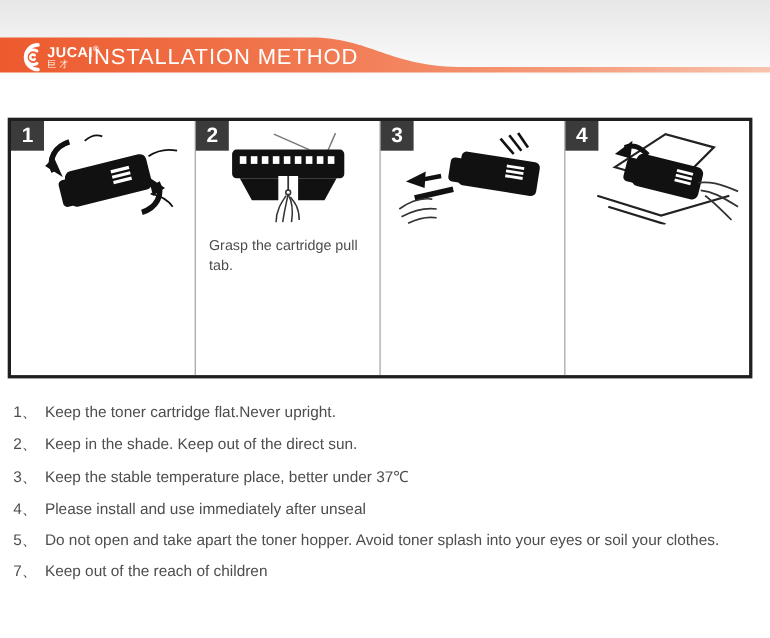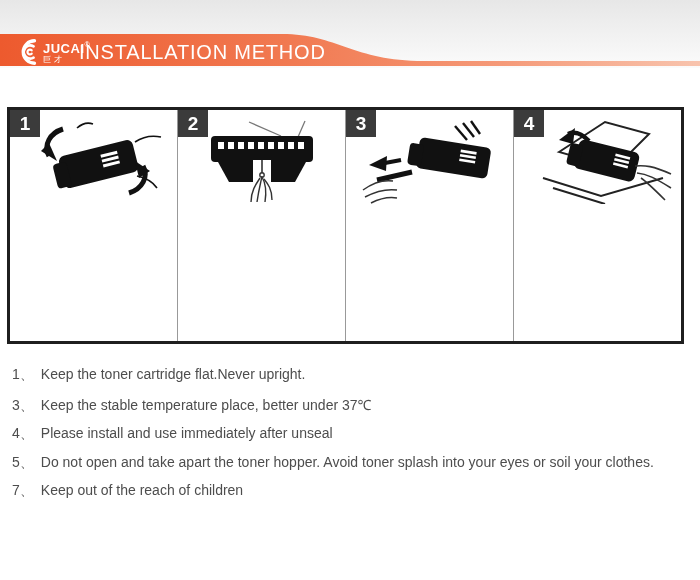--- a/index.html
+++ b/index.html
@@ -112,20 +112,21 @@
           <rect x="66" y="44" width="18" height="24" fill="#fff"></rect>
           <path d="M75,44 L75,57" stroke="#333" stroke-width="1.6"></path>
           <circle cx="75" cy="59" r="2.2" fill="none" stroke="#333" stroke-width="1.4"></circle>
           <path d="M70,86 C72,72 74,66 75,60" stroke="#333" stroke-width="1.4" fill="none"></path>
           <path d="M78,86 C80,73 78,66 75,61" stroke="#333" stroke-width="1.4" fill="none"></path>
           <path d="M85,84 C85,73 81,68 77,63" stroke="#333" stroke-width="1.4" fill="none"></path>
           <path d="M64,86 C64,75 69,68 73,62" stroke="#333" stroke-width="1.4" fill="none"></path>
         </svg>
       </div>
       <div class="badge">2</div>
+      <div class="desc">Grasp the cartridge pull tab.</div>
     </div>
 
     <div class="panel">
       <div class="illus">
         <svg width="150" height="88" viewBox="0 0 150 88">
           <path d="M100,10 L112,24" stroke="#111" stroke-width="2.4"></path>
           <path d="M108,7 L119,21" stroke="#111" stroke-width="2.4"></path>
           <path d="M116,5 L125,18" stroke="#111" stroke-width="2.4"></path>
           <g transform="rotate(9 95 45)">
             <rect x="62" y="26" width="72" height="31" rx="5" fill="#111"></rect>
@@ -166,20 +167,21 @@
         </svg>
       </div>
       <div class="badge">4</div>
     </div>
 
   </div>
 
   <div class="tips">
     <ul>
       <li><span class="tip-num">1、</span><span>Keep the toner cartridge flat.Never upright.</span></li>
+      <li><span class="tip-num">2、</span><span>Keep in the shade. Keep out of the direct sun.</span></li>
       <li><span class="tip-num">3、</span><span>Keep the stable temperature place, better under 37℃</span></li>
       <li><span class="tip-num">4、</span><span>Please install and use immediately after unseal</span></li>
       <li><span class="tip-num">5、</span><span>Do not open and take apart the toner hopper. Avoid toner splash into your eyes or soil your clothes.</span></li>
       <li><span class="tip-num">7、</span><span>Keep out of the reach of children</span></li>
     </ul>
   </div>
 
 </div>
 
 </body></html>

